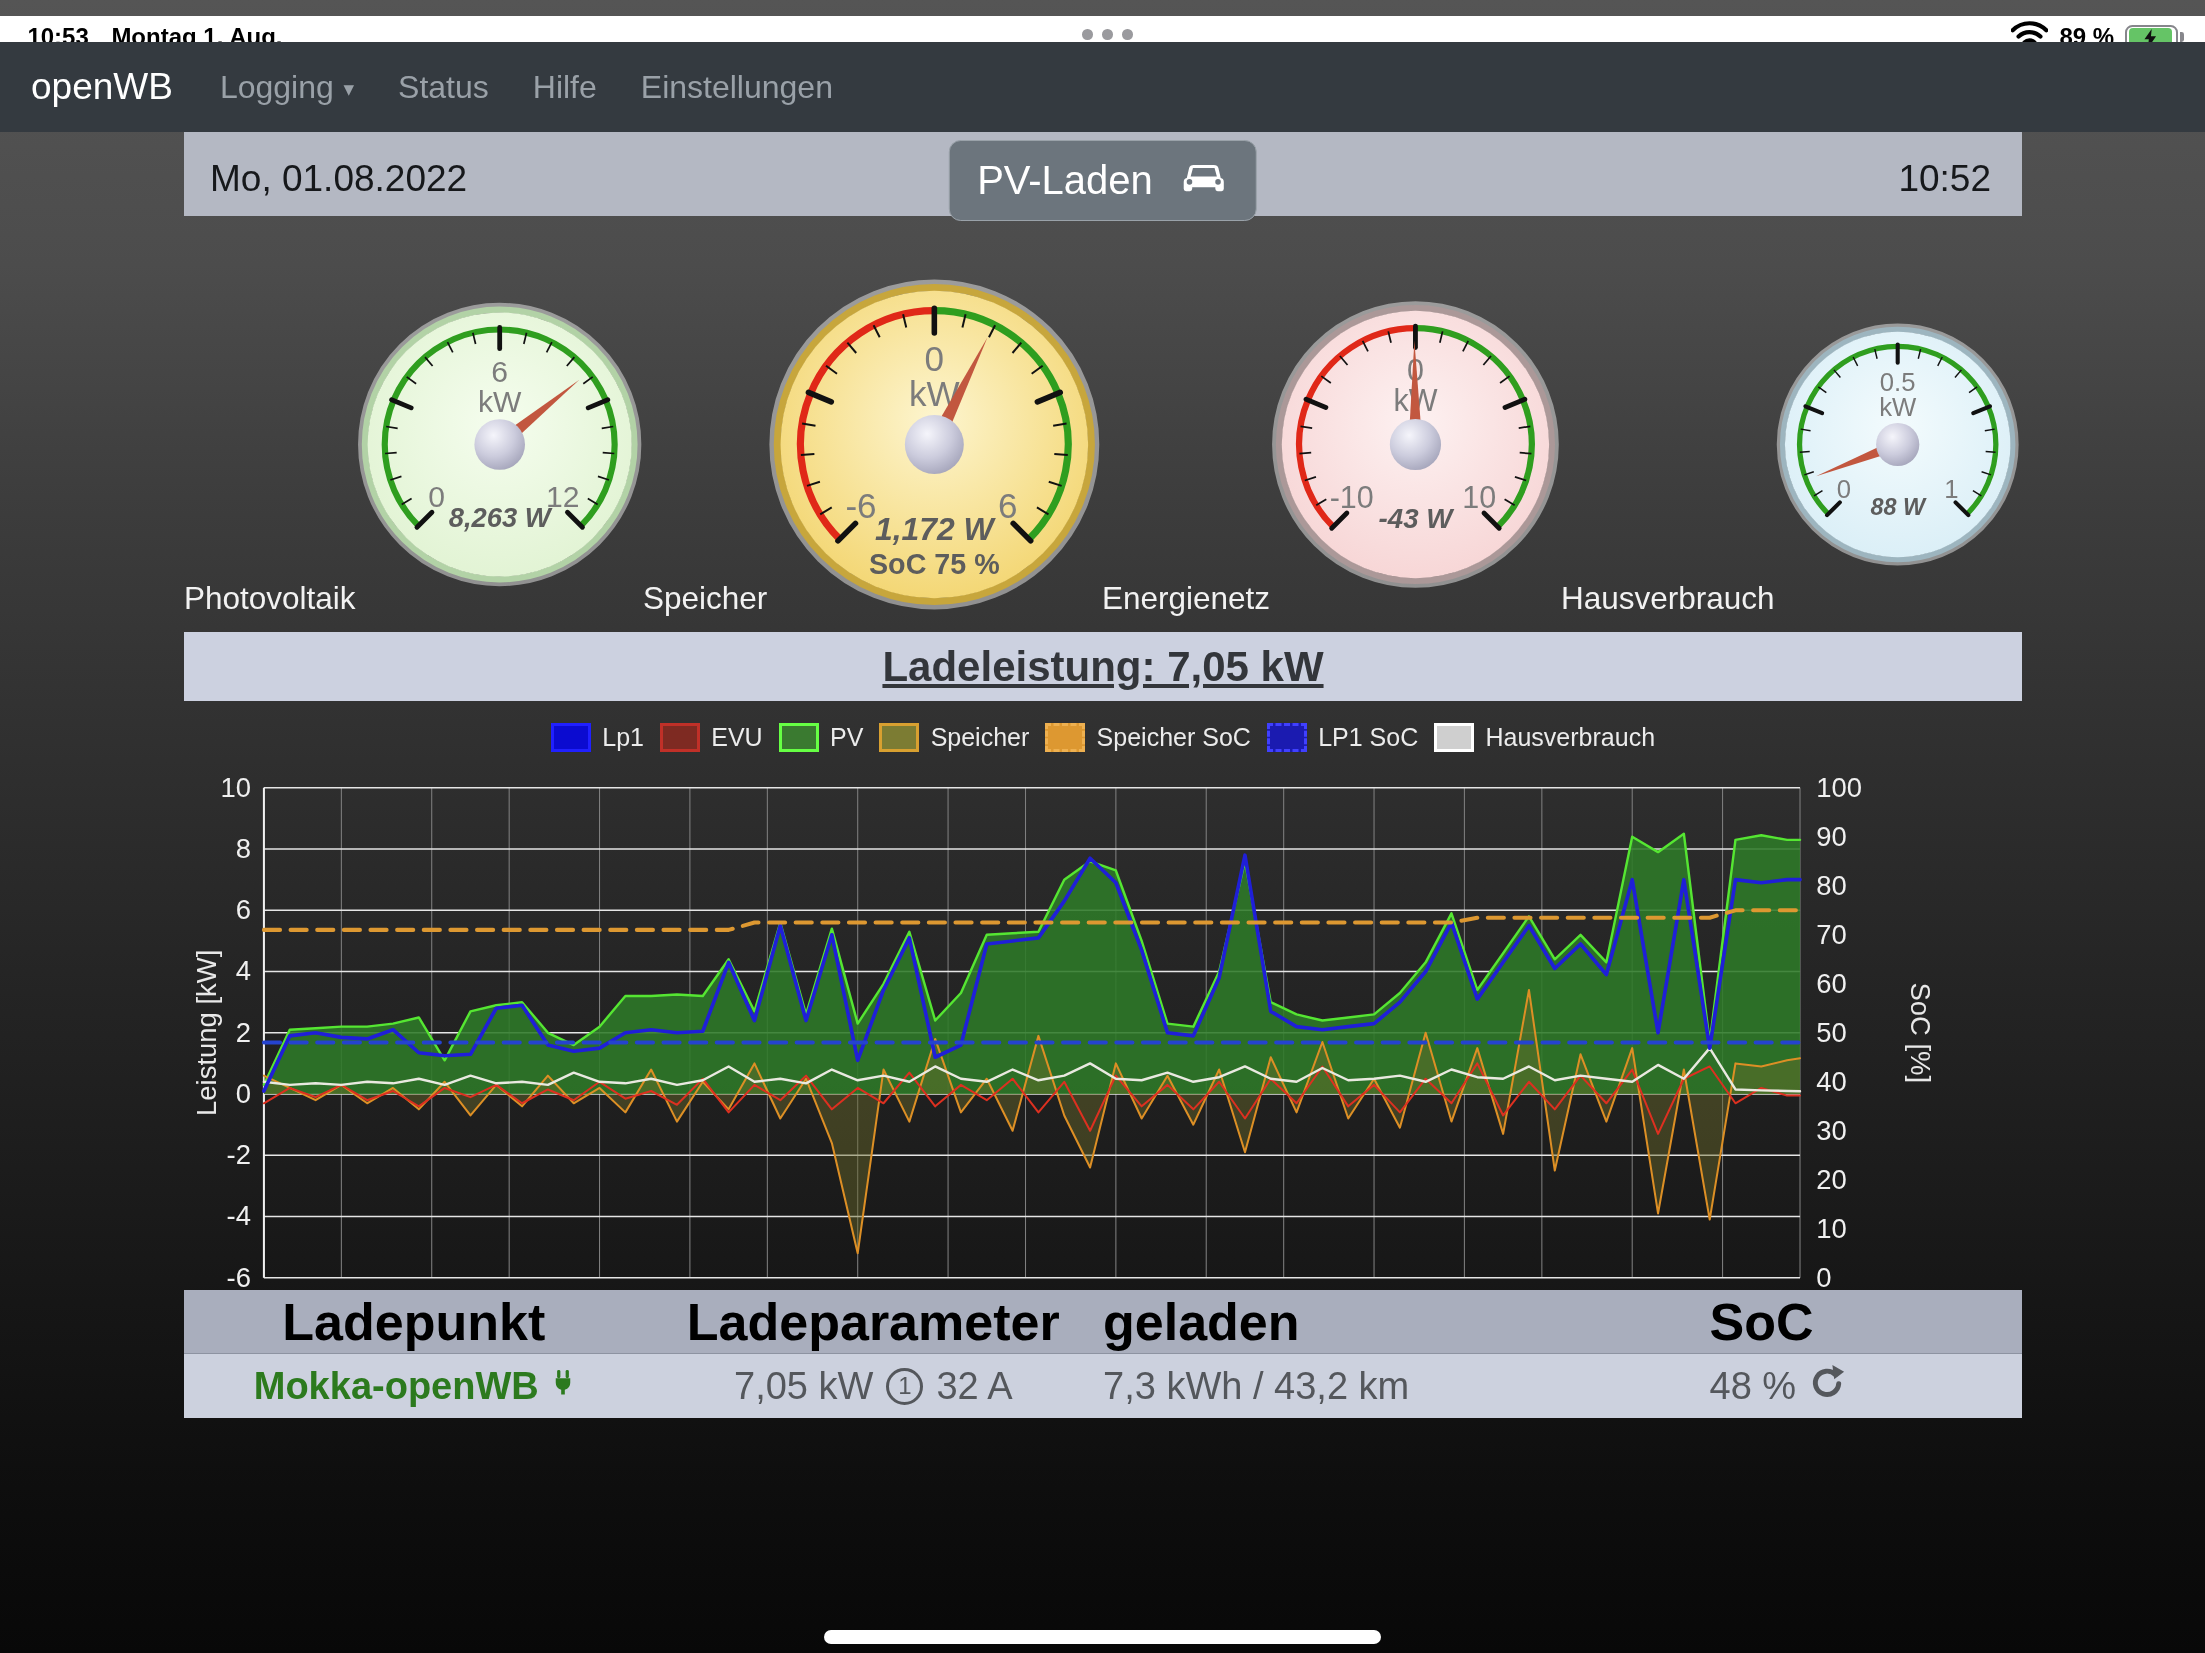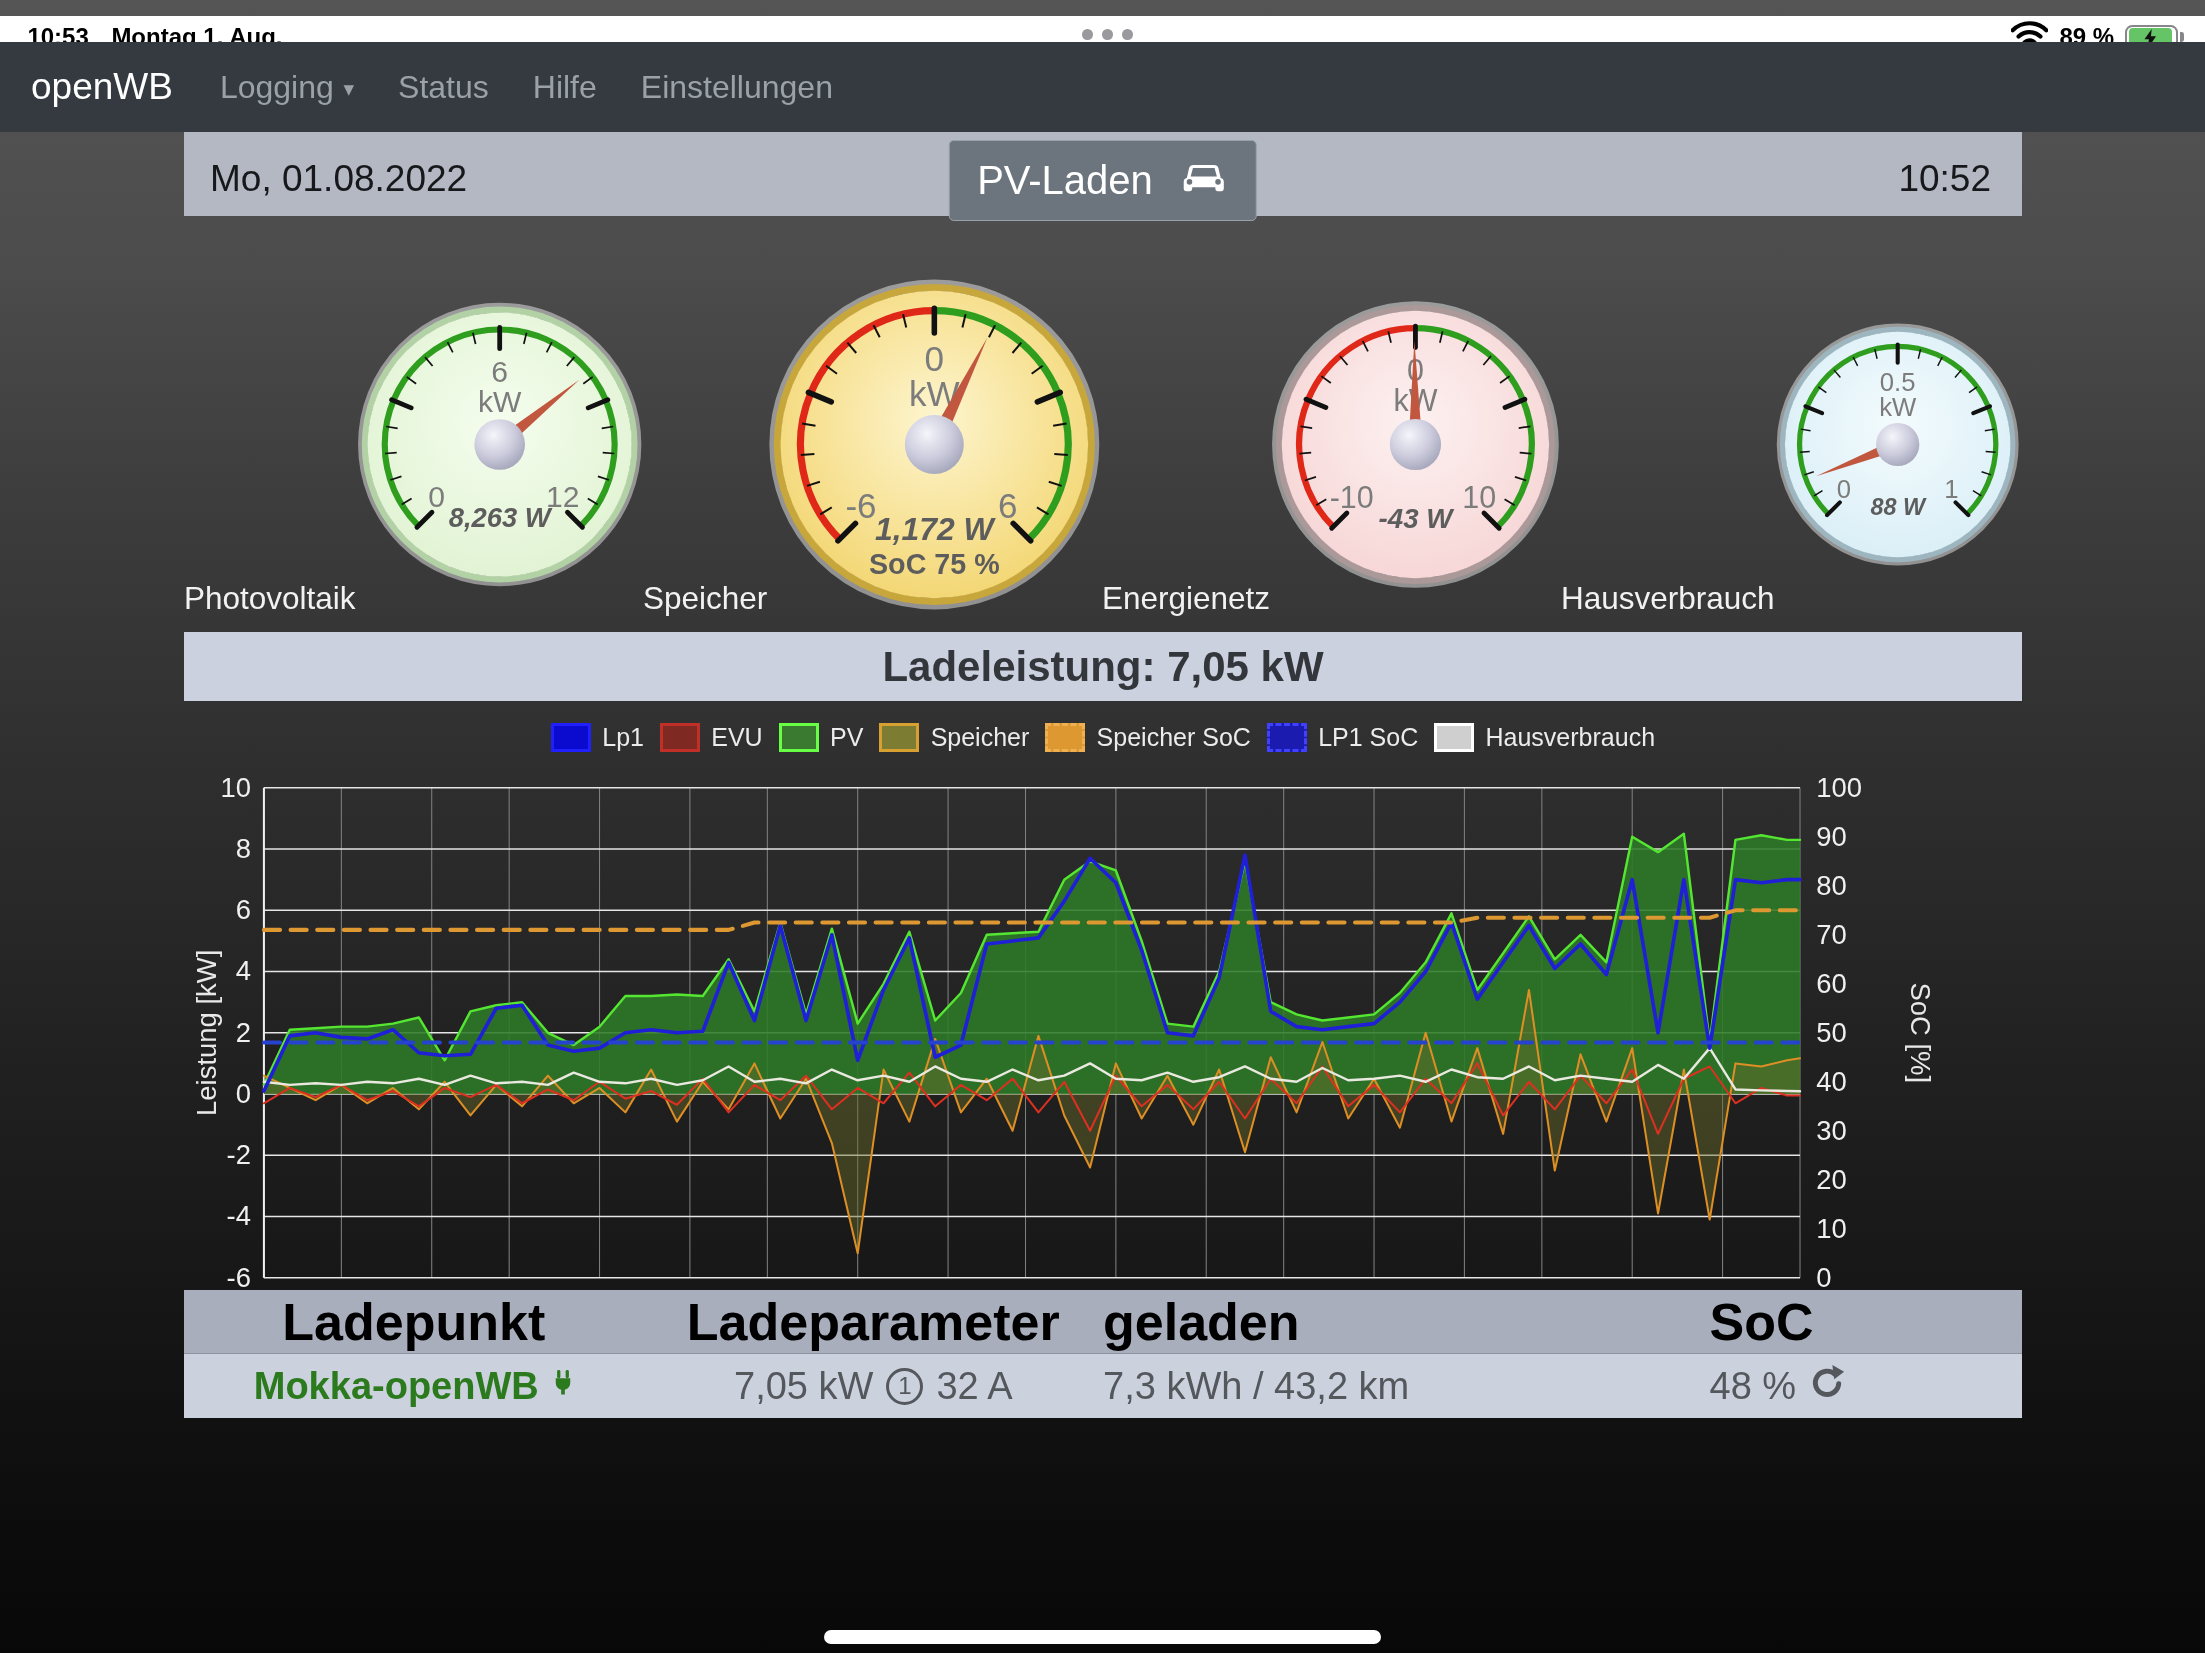--- a/index.html
+++ b/index.html
@@ -24,30 +24,30 @@
   .navbar{position:absolute;left:0;top:42px;width:2205px;height:90px;background:#343a40;
     display:flex;align-items:center;}
   .brand{color:#fff;font-size:37px;margin-left:31px;margin-right:47px;}
   .nav-item{color:#9aa1a8;font-size:32px;margin-right:44px;display:flex;align-items:center;gap:9.7px;}
   .nav-caret{font-size:21px;position:relative;top:2.4px;}
   
   .datebar{position:absolute;left:184px;top:132px;width:1838px;height:84px;background:#b4b8c3;}
   .hdr-date{position:absolute;left:26px;top:26px;font-size:37px;color:#16181b;}
   .hdr-time{position:absolute;right:31px;top:26px;font-size:37px;color:#16181b;}
   .mode-btn{position:absolute;left:50%;top:8px;transform:translateX(-50%);
-    height:81px;padding:0 27.4px;background:#6c757d;border:1.6px solid #9aa2a9;border-radius:5px;
+    height:81px;padding:0 27.4px;background:#6c757d;border:1.6px solid #9aa2a9;border-radius:12px;
     color:#fff;font-size:40px;display:flex;align-items:center;gap:26px;cursor:pointer;}
   
   .gauges{position:absolute;left:184px;top:232px;width:1838px;height:387px;display:flex;}
   .gauge{width:459px;display:flex;align-items:flex-end;}
   .gauge-title{color:#f2f2f2;font-size:31.5px;height:42px;line-height:42px;}
   .gauge svg{width:349px;height:349px;}
   
   .powerbar{position:absolute;left:184px;top:632px;width:1838px;height:69px;background:#ccd1e0;
-    display:flex;align-items:center;justify-content:center;font-size:42px;font-weight:bold;color:#33363b;}
+    display:flex;align-items:center;justify-content:center;font-size:42px;font-weight:bold;color:#33363b;text-decoration:underline;}
   
   .legend{position:absolute;left:184px;top:717px;width:1838px;height:40px;
     display:flex;align-items:center;justify-content:center;gap:16px;}
   .lg-item{display:flex;align-items:center;gap:11.3px;}
   .lg-swatch{width:40px;height:29px;}
   .lg-label{color:#ececec;font-size:25px;}
   
   #chart{position:absolute;left:184px;top:757px;width:1838px;height:575px;}
   
   .cptable{position:absolute;left:184px;top:1290px;width:1838px;}

